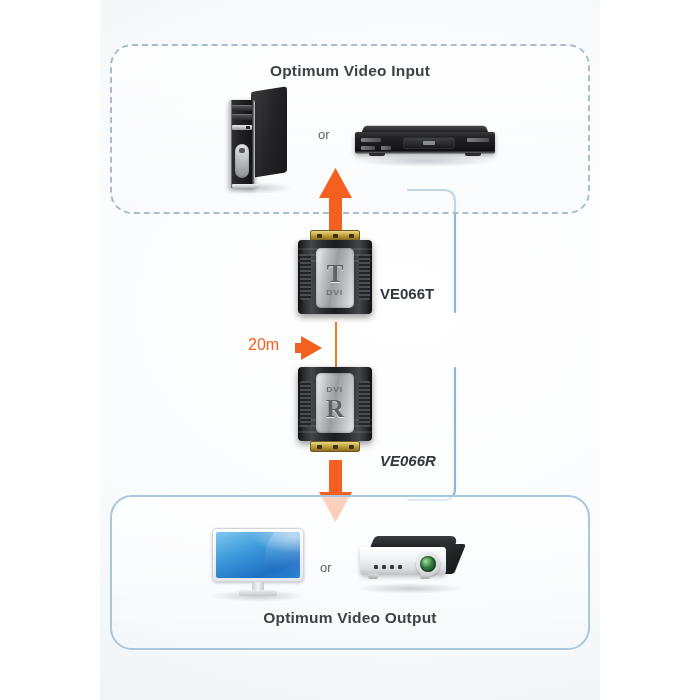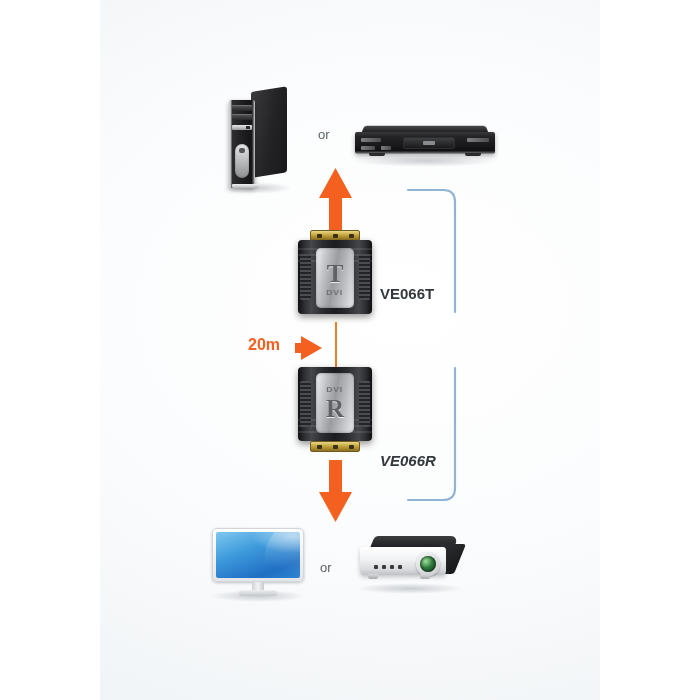--- a/index.html
+++ b/index.html
@@ -223,21 +223,21 @@
     position:absolute;
     font-size:15px;font-weight:bold;color:#32383e;
     white-space:nowrap;
   }
 
   
   .orange-line{position:absolute;background:#f07d22;}
   #orange-link{left:335px;top:322px;width:2px;height:46px;}
   #note-20m{
     position:absolute;left:248px;top:336px;
-    font-size:16px;font-weight:bold;color:#f4601f;
+    font-size:16px;font-weight:normal;color:#f4601f;
     white-space:nowrap;
   }
   #note-display{
     position:absolute;left:372px;top:339px;
     font-size:13.5px;color:#4d5358;
     white-space:nowrap;
   }
   svg.overlay{position:absolute;left:0;top:0;width:700px;height:700px;pointer-events:none;}
 </style>
 </head>
@@ -245,20 +245,23 @@
 
 <div id="canvas">
 
   <svg class="overlay" viewBox="0 0 700 700">
     <g fill="none" stroke="#8fb4d4" stroke-width="2.2" stroke-linecap="round">
       <path d="M 408 190 L 443 190 Q 455 190 455 202 L 455 312"></path>
       <path d="M 455 368 L 455 488 Q 455 500 443 500 L 408 500"></path>
     </g>
   </svg>
 
+  <div class="zone" id="input-zone">
+    <div class="zone-title" id="input-title">Optimum Video Input</div>
+  </div>
 
   <div class="shadow-pad" style="left:222px;top:182px;width:70px;height:12px;"></div>
   <div id="pc-tower">
     <div class="pc-side"></div>
     <div class="pc-front">
       <div class="pc-bay b1"></div>
       <div class="pc-bay b2"></div>
       <div class="pc-strip">
           <i></i>
         </div>
@@ -341,20 +344,23 @@
   </div>
   <div class="dev-label" style="left:380px;top:452px;font-style:italic;">VE066R</div>
 
   <svg class="overlay" viewBox="0 0 700 700">
     <g fill="#f4601f">
       <rect x="329" y="460" width="13" height="34"></rect>
       <polygon points="335.5,522 319,492 352,492"></polygon>
     </g>
   </svg>
 
+  <div class="zone" id="output-zone">
+    <div class="zone-title" id="output-title">Optimum Video Output</div>
+  </div>
 
   <div class="shadow-pad" style="left:210px;top:590px;width:96px;height:12px;"></div>
   <div id="monitor">
     <div class="mon-frame">
       <div class="mon-screen"></div>
     </div>
     <div class="mon-neck"></div>
     <div class="mon-stand"></div>
   </div>
 

